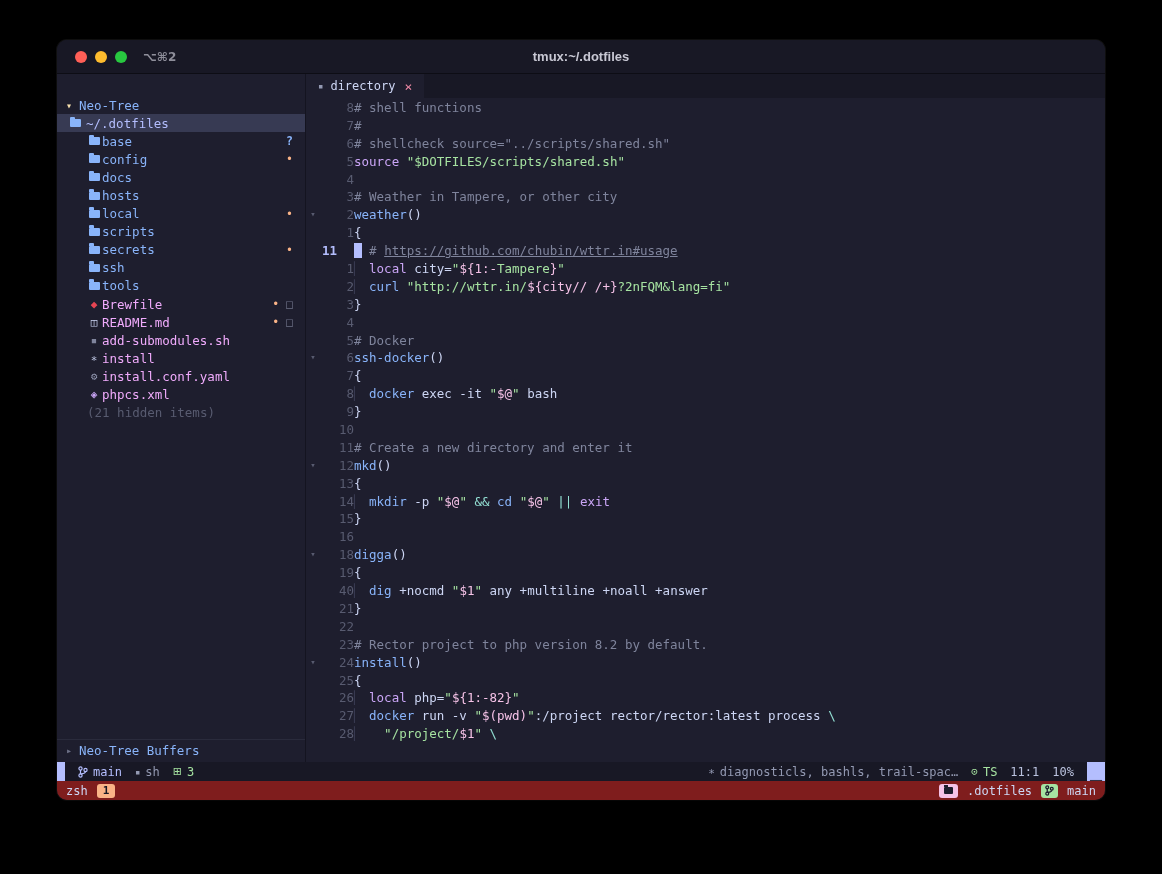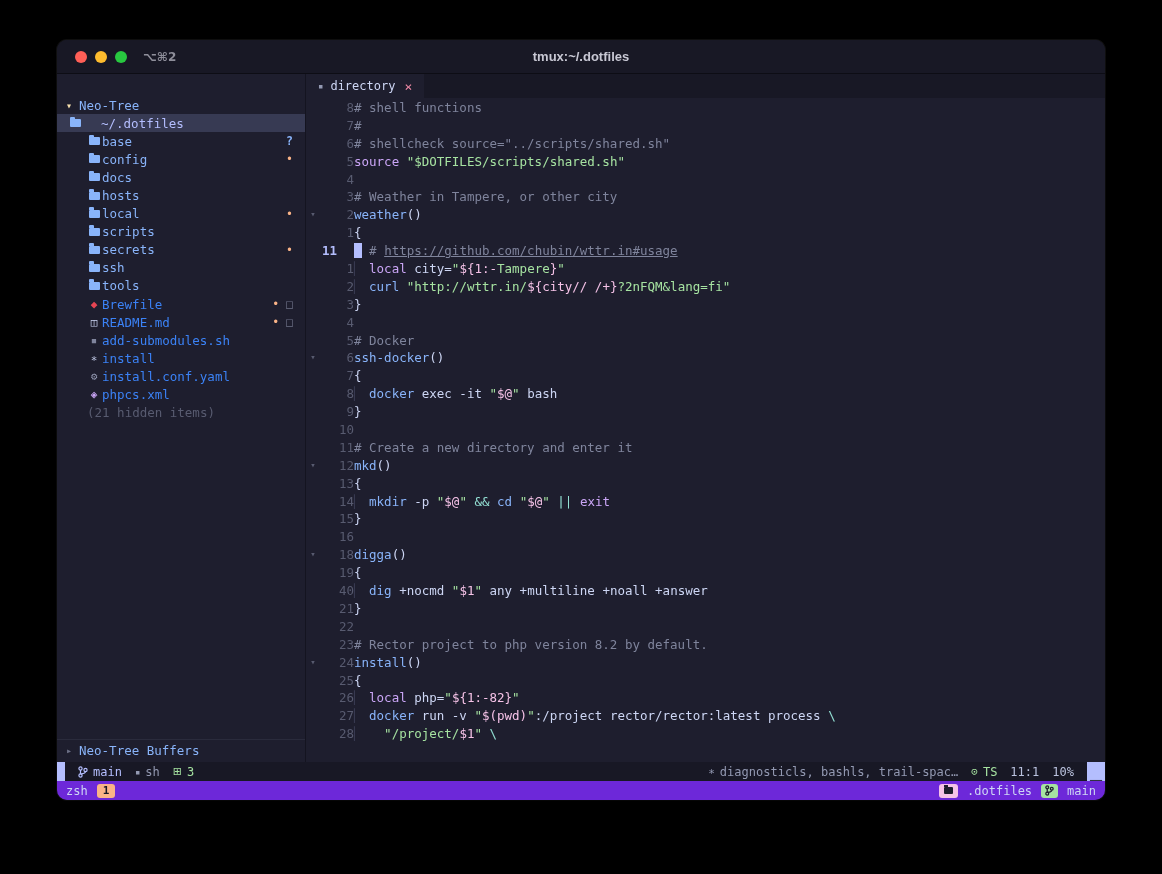--- a/index.html
+++ b/index.html
@@ -20,26 +20,26 @@
 
   
   .content{flex:1;display:flex;min-height:0}
   .sidebar{flex:0 0 248px;display:flex;flex-direction:column;font-size:12.5px;padding-top:22px;min-height:0}
   .editor{flex:1;display:flex;flex-direction:column;border-left:1px solid #141420;min-width:0}
 
   
   .srow{height:18.1px;display:flex;align-items:center;white-space:pre;flex:0 0 auto}
   .tree-header{padding-left:9px;color:#89b4fa}
   .tree-header .chev{color:#f9e2af;font-size:10px;width:13px;display:inline-block}
-  .root-row{background:#373a53;padding-left:13px;color:#b4befe;gap:20px}
+  .root-row{background:#373a53;padding-left:13px;color:#b4befe;gap:5px}
   .titem{padding-left:30px}
   .ticon{width:14px;flex:0 0 14px;display:inline-flex;align-items:center;justify-content:center;font-size:11px}
   .tlabel{margin-left:1px}
   .tlabel.dir{color:#89b4fa}
-  .tlabel.file{color:#3b82f6}
+  .tlabel.file{color:#f0abfc}
   .tbadges{margin-left:auto;margin-right:12px;display:flex;gap:7px;font-size:11.5px}
   .b-blue{color:#89b4fa;font-weight:bold}.b-peach{color:#fab387}.b-gray{color:#6c7086}
   .hidden-note{padding-left:30px;color:#585b70}
   .sidebar-spacer{flex:1 1 auto}
   .buffers-section{border-top:1px solid #2a2b3c;padding:2px 0 2px 0}
   .buffers-row{padding-left:9px}
   .buffers-row .chev{color:#6c7086;font-size:10px;width:13px;display:inline-block}
   .buffers-row .blabel{color:#89b4fa}
 
   .icon-folder{width:11px;height:8px;background:#89b4fa;border-radius:1px;position:relative;display:inline-block}
@@ -76,21 +76,21 @@
   .sl-branch{color:#b4befe}
   .sl-ft{color:#9399b2}.sl-ft .sq{font-size:9px}
   .sl-cnt{color:#a6e3a1}.sl-cnt .ic{font-family:"DejaVu Sans",sans-serif;font-size:11px}
   .sl-spacer{flex:1}
   .sl-lsp{color:#9399b2}.sl-lsp .ic{font-size:11px}
   .sl-ts{color:#a6e3a1}.sl-ts .ic{font-size:11px}
   .sl-pos,.sl-pct{color:#bac2de}
   .progress-block{margin-left:13px;align-self:stretch;background:#b4befe;color:#313244;padding:0 3px;display:flex;align-items:flex-end;font-size:10px;line-height:10px}
 
   
-  .tmuxbar{flex:0 0 19px;background:#6d28d9;display:flex;align-items:center;font-size:12px;color:#cdd6f4;padding:0 9px;gap:9px}
+  .tmuxbar{flex:0 0 19px;background:#7f1d1d;display:flex;align-items:center;font-size:12px;color:#cdd6f4;padding:0 9px;gap:9px}
   .tm-spacer{flex:1}
   .tm-pill{border-radius:3px;height:14px;display:inline-flex;align-items:center;padding:0 6px;font-weight:bold;font-size:11px;color:#181825}
   .tm-pill.peach{background:#fab387}
   .tm-pill.pink{background:#f5c2e7;padding:0 5px}
   .tm-pill.green{background:#a6e3a1;padding:0 4px}
   .tm-label{color:#cdd6f4}
   .mini-folder{width:9px;height:7px;background:#1e1e2e;border-radius:1px;position:relative;display:inline-block}
   .mini-folder::before{content:"";position:absolute;top:-2px;left:0;width:4px;height:2px;background:#1e1e2e}
   svg{display:block}
 </style>

